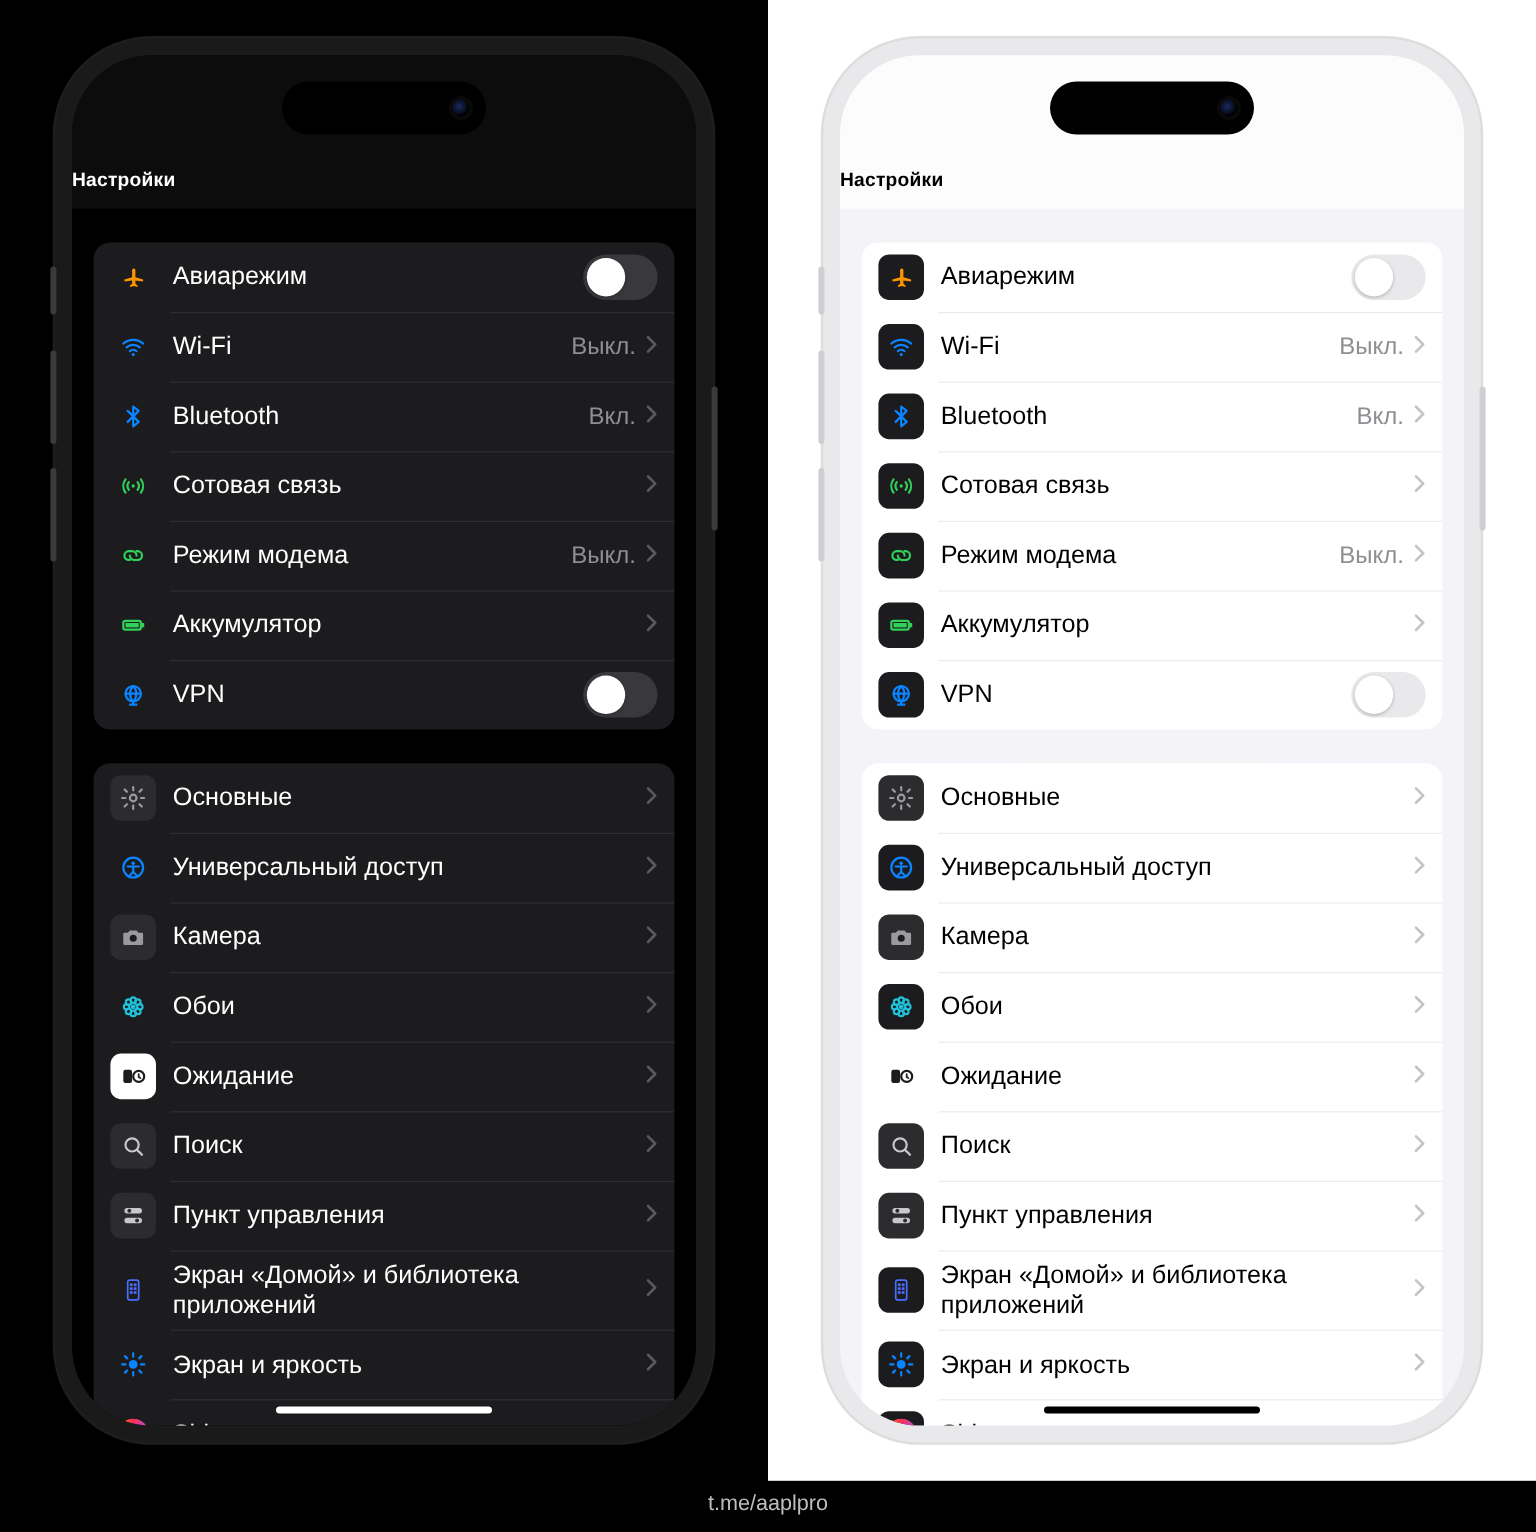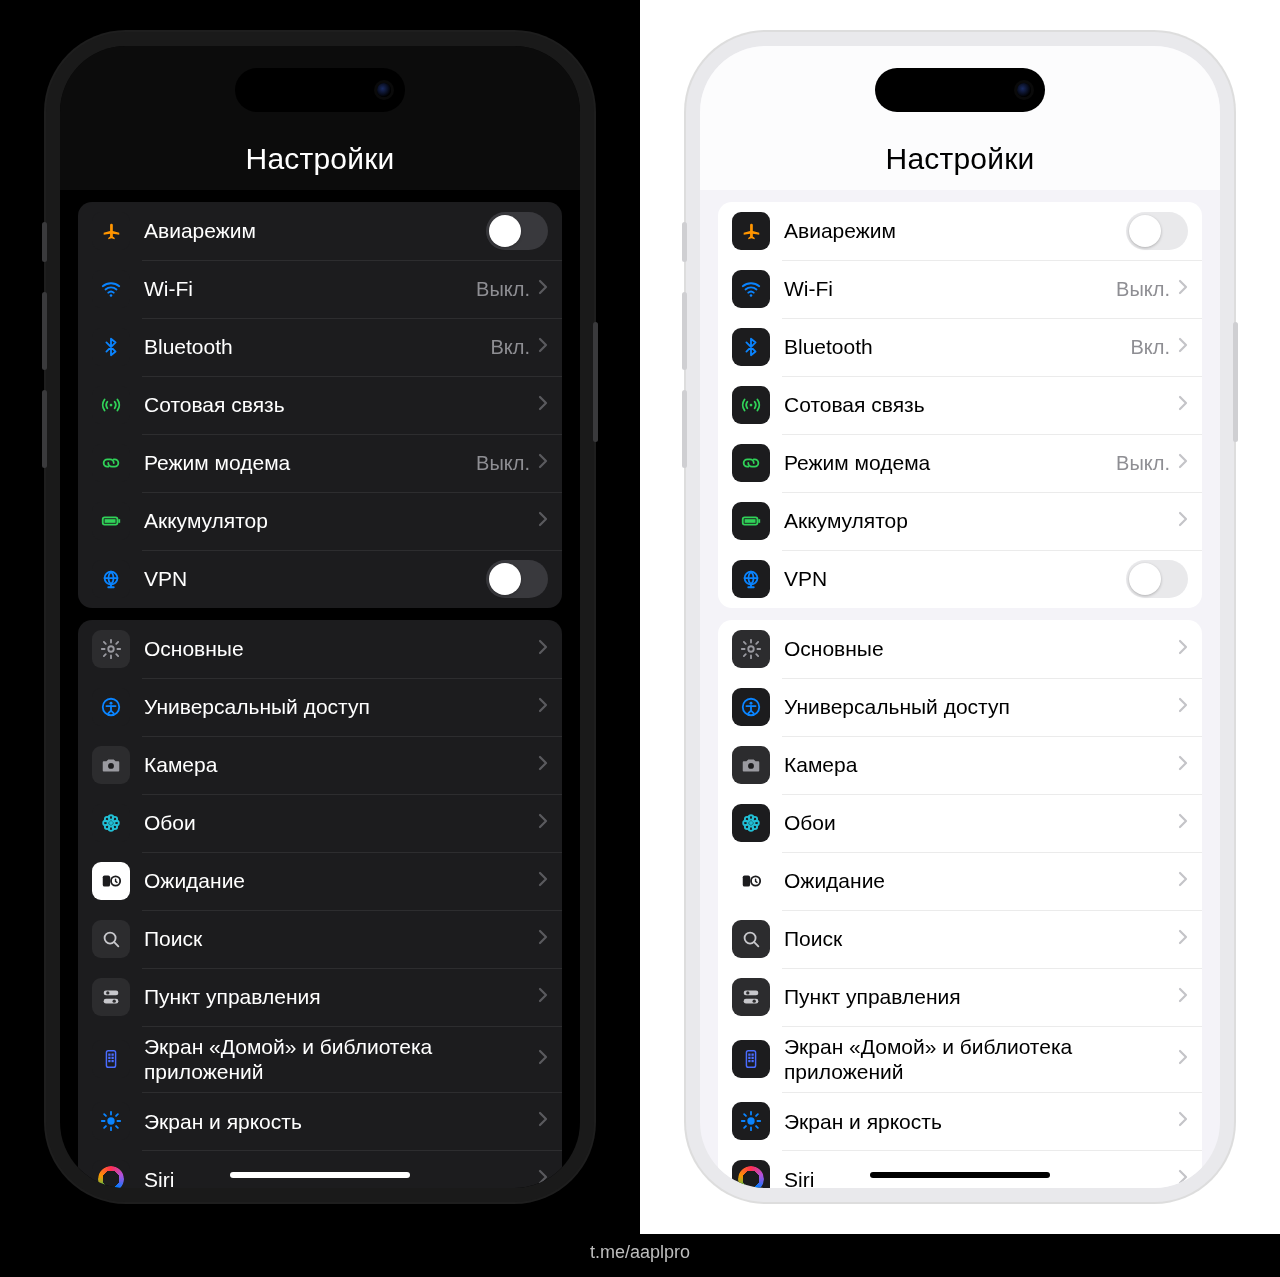--- a/index.html
+++ b/index.html
@@ -67,33 +67,33 @@
     box-shadow: 0 0 0 3px #0a0a0a;
   }
 
   .screen {
     position: absolute;
     top: 0; left: 0; right:0; bottom:0;
     padding: 80px 18px 30px 18px;
     overflow: hidden;
   }
   .title {
-    text-align: center;
-    font-weight: 400;
-    font-size: 30px;
+    text-align: left;
+    font-weight: 700;
+    font-size: 16px;
     padding: 18px 0 14px 0;
     letter-spacing: 0.2px;
   }
   .phone-dark .title { color: #fff; background: rgba(20,20,20,0.6); margin: -80px -18px 10px -18px; padding-top: 96px;}
   .phone-light .title { color: #000; background: rgba(255,255,255,0.7); margin: -80px -18px 10px -18px; padding-top: 96px;}
 
   .group {
     border-radius: 14px;
     overflow: hidden;
-    margin: 12px 0;
+    margin: 28px 0;
   }
   .phone-dark .group { background: #1c1c1e; }
   .phone-light .group { background: #ffffff; }
 
   .row {
     display: flex;
     align-items: center;
     min-height: 58px;
     padding: 8px 14px;
     position: relative;

